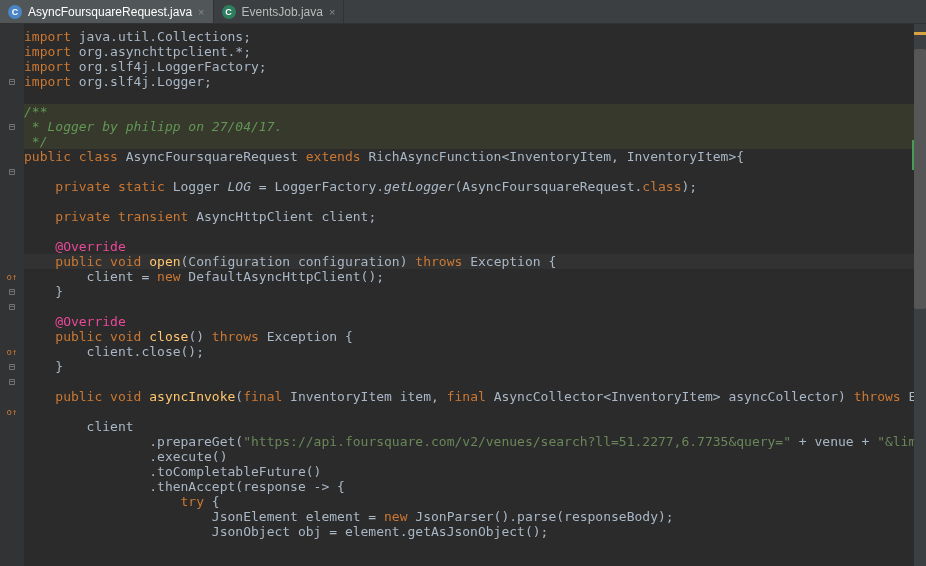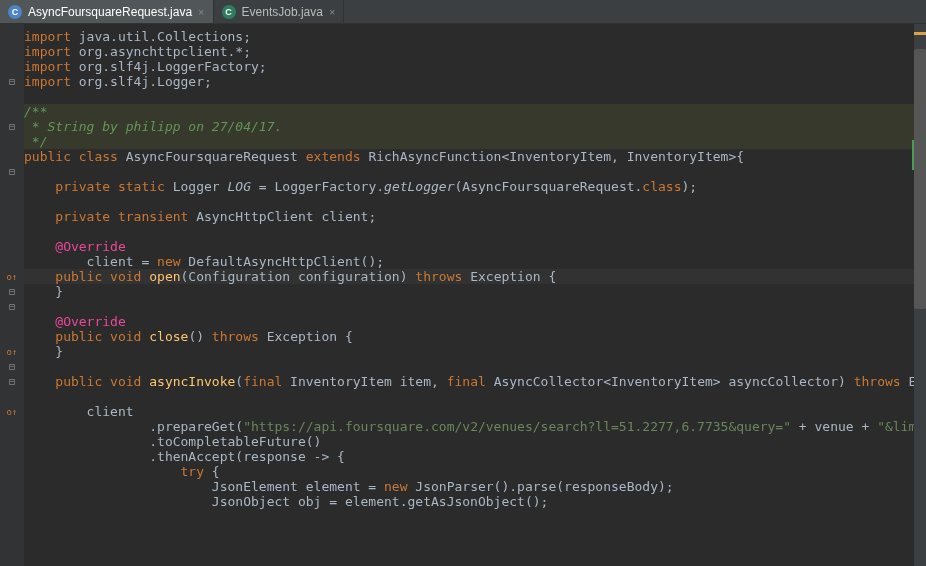--- a/index.html
+++ b/index.html
@@ -150,41 +150,43 @@
     <div class="gutter-mark fold" style="top:350px">⊟</div>
     <div class="gutter-mark override" style="top:380px">o↑</div>
   </div>
   <div class="editor">
     <div class="line"><span class="kw">import </span><span>java.util.Collections</span>;</div>
     <div class="line"><span class="kw">import </span><span>org.asynchttpclient.*</span>;</div>
     <div class="line"><span class="kw">import </span><span>org.slf4j.LoggerFactory</span>;</div>
     <div class="line"><span class="kw">import </span><span>org.slf4j.Logger</span>;</div>
     <div class="line"></div>
     <div class="line doc-block"><span class="doc">/**</span></div>
-    <div class="line doc-block"><span class="doc"> * String by </span><span class="doc-tag">philipp</span><span class="doc"> on 27/04/17.</span></div>
+    <div class="line doc-block"><span class="doc"> * Logger by </span><span class="doc-tag">philipp</span><span class="doc"> on 27/04/17.</span></div>
     <div class="line doc-block"><span class="doc"> */</span></div>
     <div class="line"><span class="kw">public class</span><span> AsyncFoursquareRequest </span><span class="kw">extends</span><span> RichAsyncFunction&lt;InventoryItem, InventoryItem&gt;{</span></div>
     <div class="line"></div>
     <div class="line">    <span class="kw">private static</span><span> Logger </span><span class="static-call">LOG</span><span> = LoggerFactory.</span><span class="static-call">getLogger</span><span>(AsyncFoursquareRequest.</span><span class="kw">class</span><span>);</span></div>
     <div class="line"></div>
     <div class="line">    <span class="kw">private transient</span><span> AsyncHttpClient </span><span>client;</span></div>
     <div class="line"></div>
     <div class="line">    <span class="anno">@Override</span></div>
+    <div class="line current-line">    <span class="kw">public void</span><span class="method-decl"> open</span><span>(Configuration configuration) </span><span class="kw">throws</span><span> Exception {</span></div>
     <div class="line"><span>        client = </span><span class="kw">new</span><span> DefaultAsyncHttpClient();</span></div>
-    <div class="line current-line">    <span class="kw">public void</span><span class="method-decl"> open</span><span>(Configuration configuration) </span><span class="kw">throws</span><span> Exception {</span></div>
     <div class="line"><span>    }</span></div>
     <div class="line"></div>
     <div class="line">    <span class="anno">@Override</span></div>
     <div class="line">    <span class="kw">public void</span><span class="method-decl"> close</span><span>() </span><span class="kw">throws</span><span> Exception {</span></div>
+    <div class="line"><span>        client.close();</span></div>
     <div class="line"><span>    }</span></div>
     <div class="line"></div>
     <div class="line">    <span class="kw">public void</span><span class="method-decl"> asyncInvoke</span><span>(</span><span class="kw">final</span><span> InventoryItem item, </span><span class="kw">final</span><span> AsyncCollector&lt;InventoryItem&gt; asyncCollector) </span><span class="kw">throws</span><span> Exception {</span></div>
     <div class="line"></div>
     <div class="line"><span>        client</span></div>
     <div class="line"><span>                .prepareGet(</span><span class="str">"https://api.foursquare.com/v2/venues/search?ll=51.2277,6.7735&amp;query="</span><span> + venue + </span><span class="str">"&amp;limit=1&amp;client_id=</span></div>
+    <div class="line"><span>                .execute()</span></div>
     <div class="line"><span>                .toCompletableFuture()</span></div>
     <div class="line"><span>                .thenAccept(response -&gt; {</span></div>
     <div class="line"><span>                    </span><span class="kw">try</span><span> {</span></div>
     <div class="line"><span>                        JsonElement element = </span><span class="kw">new</span><span> JsonParser().parse(responseBody);</span></div>
     <div class="line"><span>                        JsonObject obj = element.getAsJsonObject();</span></div>
   </div>
 </div>
 
 <div class="scrollbar-track">
   <div class="scroll-mark" style="top:8px;background:#d9a343"></div>

